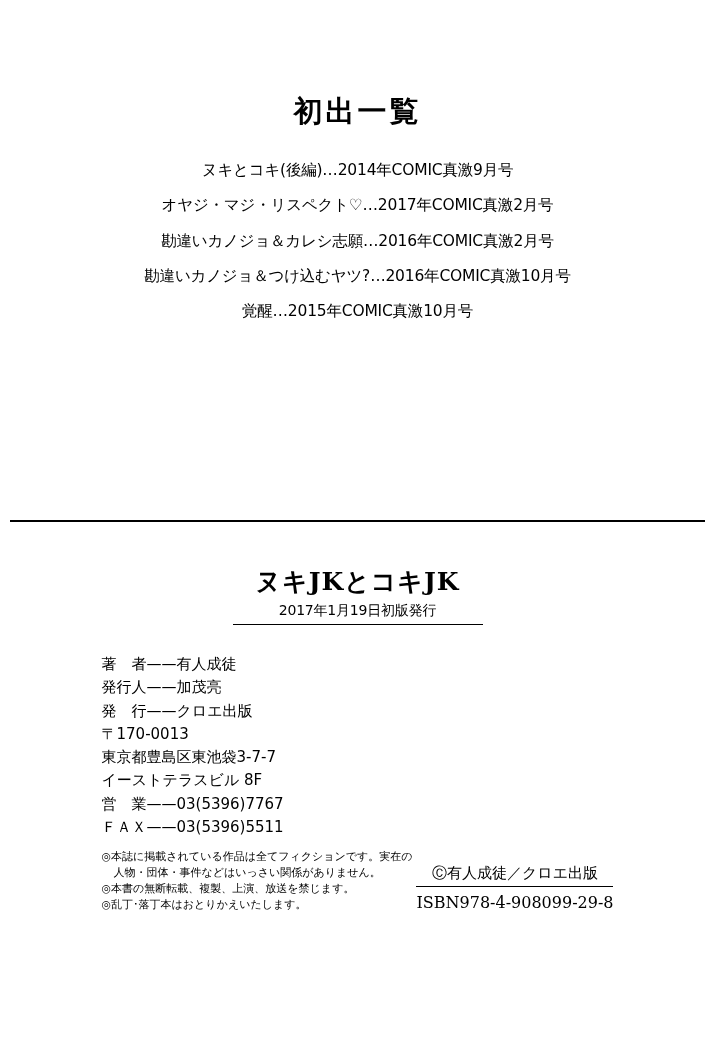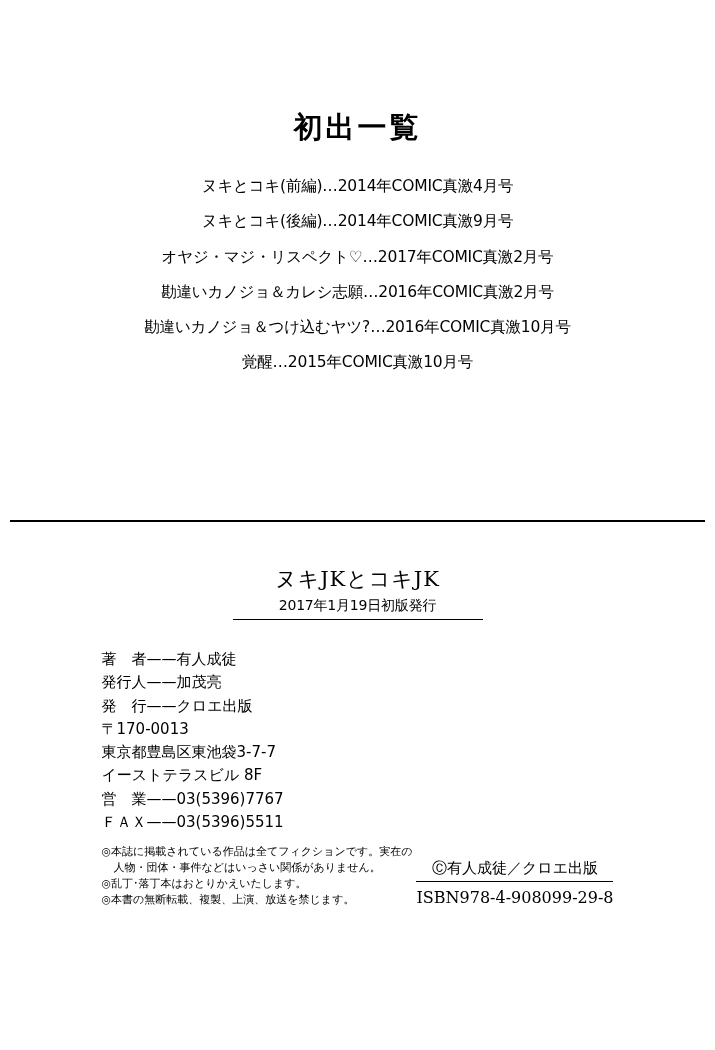--- a/index.html
+++ b/index.html
@@ -25,21 +25,21 @@
   
   .top-section {
     padding-top: 92px;
     text-align: center;
   }
   .section-title {
     font-size: 29px;
     font-weight: bold;
     letter-spacing: 3px;
     font-family: "DejaVu Serif", "Liberation Serif", serif;
-    margin: 16px 0 30px 0;
+    margin: 0 0 30px 0;
   }
   .credits-list {
     margin: 0;
     padding: 0;
     list-style: none;
   }
   .credit-item {
     font-size: 15.5px;
     line-height: 1.05;
     margin: 0 0 19px 0;
@@ -60,22 +60,22 @@
 
   
   .colophon {
     position: absolute;
     top: 565px;
     left: 0;
     width: 100%;
     text-align: center;
   }
   .book-title {
-    font-size: 21px;
-    font-weight: normal;
+    font-size: 25px;
+    font-weight: bold;
     font-family: "DejaVu Serif", "Liberation Serif", serif;
     letter-spacing: 1px;
     margin: 0 0 4px 0;
   }
   .pub-date {
     font-size: 14px;
     font-family: "DejaVu Sans", "Liberation Sans", sans-serif;
     margin: 0 auto 0 auto;
     padding-bottom: 4px;
     width: 250px;
@@ -139,21 +139,20 @@
   }
 </style>
 </head>
 <body>
 
 <div class="page">
 
   <div class="top-section">
     <h1 class="section-title">初出一覧</h1>
     <ul class="credits-list">
-      <li class="credit-item">ヌキとコキ(前編)…2014年COMIC真激4月号</li>
       <li class="credit-item">ヌキとコキ(後編)…2014年COMIC真激9月号</li>
       <li class="credit-item">オヤジ・マジ・リスペクト♡…2017年COMIC真激2月号</li>
       <li class="credit-item">勘違いカノジョ＆カレシ志願…2016年COMIC真激2月号</li>
       <li class="credit-item">勘違いカノジョ＆つけ込むヤツ?…2016年COMIC真激10月号</li>
       <li class="credit-item">覚醒…2015年COMIC真激10月号</li>
     </ul>
   </div>
 
   <div class="divider"></div>
 
@@ -177,22 +176,22 @@
       <div class="imprint-row">
         <span class="lbl">営　業</span><span class="val">——03(5396)7767</span>
       </div>
       <div class="imprint-row">
         <span class="lbl">ＦＡＸ</span><span class="val">——03(5396)5511</span>
       </div>
 
       <div class="notices">
         <div>◎本誌に掲載されている作品は全てフィクションです。実在の</div>
         <div class="notice-sub">人物・団体・事件などはいっさい関係がありません。</div>
+        <div>◎本書の無断転載、複製、上演、放送を禁じます。</div>
         <div>◎乱丁･落丁本はおとりかえいたします。</div>
-        <div>◎本書の無断転載、複製、上演、放送を禁じます。</div>
       </div>
     </div>
 
     <div class="copyright-block">
       <div class="copyright-line">Ⓒ有人成徒／クロエ出版</div>
       <div class="isbn-line">ISBN978-4-908099-29-8</div>
     </div>
   </div>
 
 </div>

